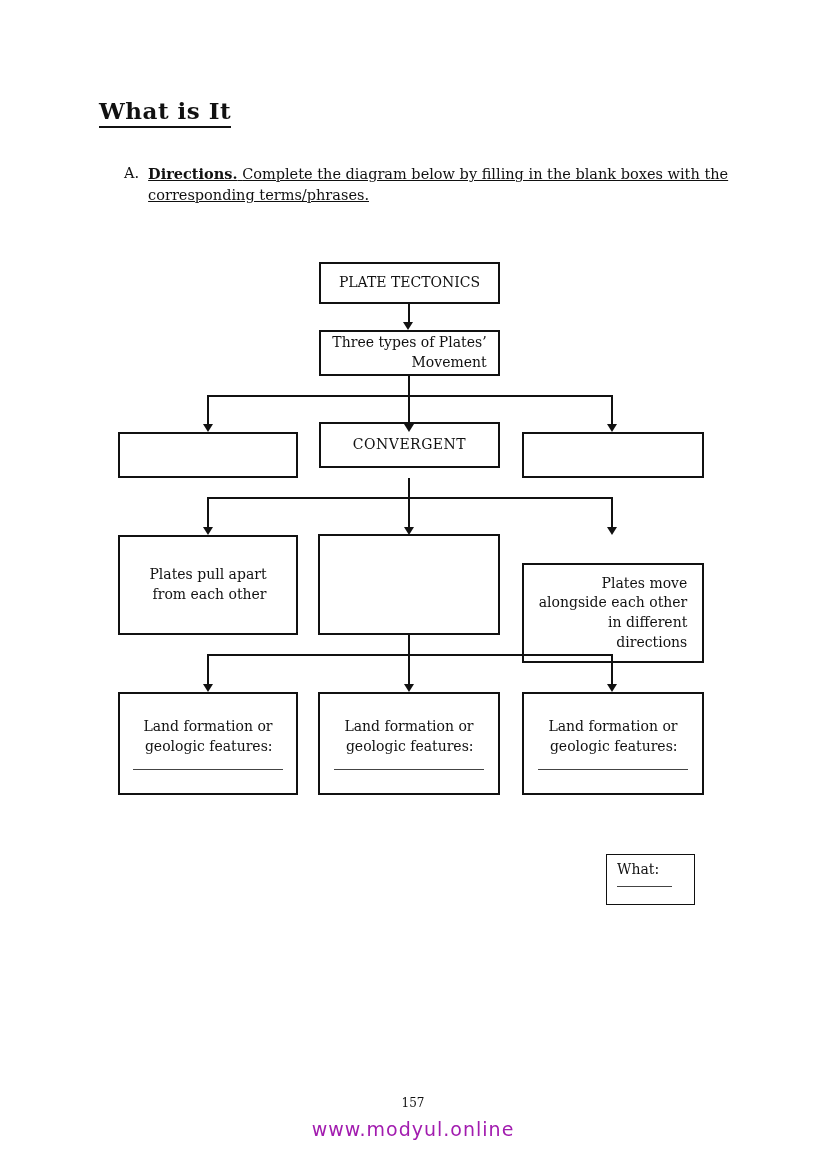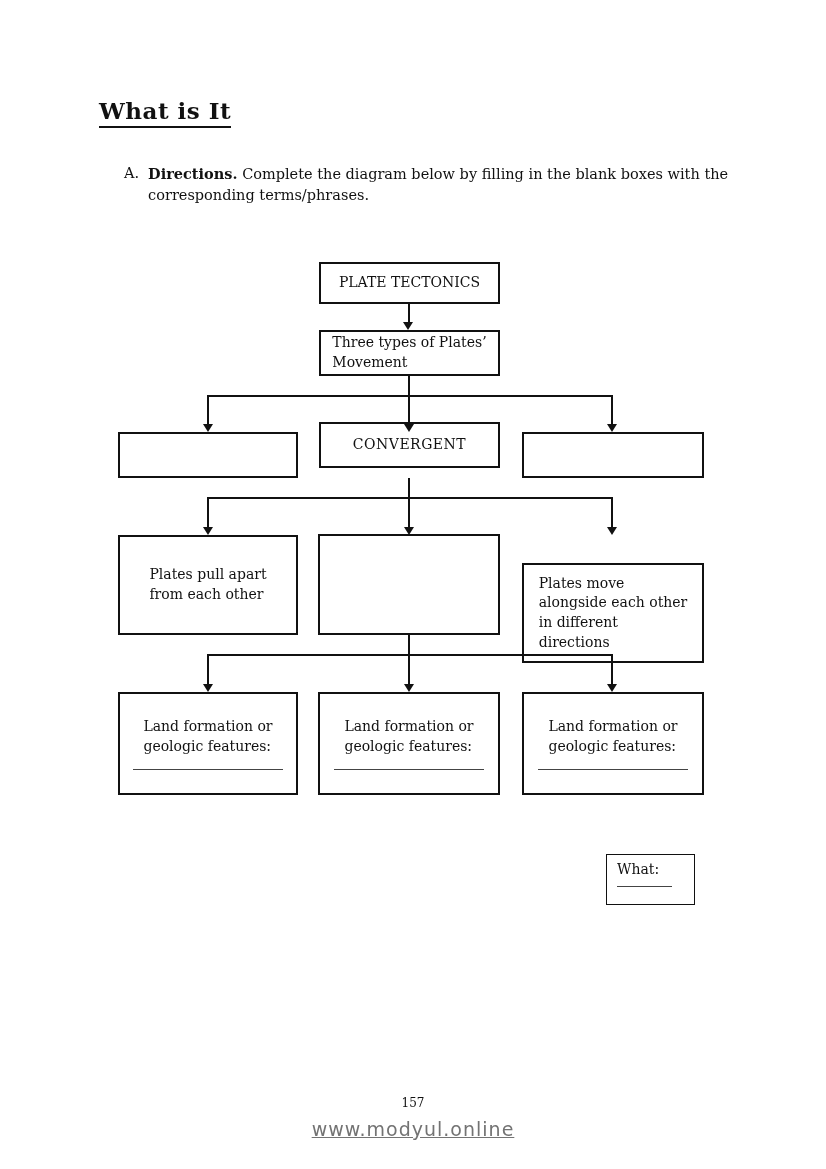--- a/index.html
+++ b/index.html
@@ -27,32 +27,32 @@
     position: absolute;
     left: 124px;
     top: 163px;
     width: 618px;
     font-size: 14.5px;
     line-height: 1.45;
     display: flex;
     align-items: flex-start;
   }
   .directions .marker { flex: 0 0 auto; margin-right: 9px; }
-  .directions .body { flex: 1 1 auto; }
+  .directions .body { flex: 1 1 auto; text-decoration: underline; }
 
   .box {
     position: absolute;
     box-sizing: border-box;
     border: 2.3px solid #111111;
     background: #ffffff;
     display: flex;
     flex-direction: column;
     align-items: center;
     justify-content: center;
-    text-align: left;
+    text-align: right;
     font-size: 14px;
     line-height: 1.4;
   }
   .box .label { white-space: pre-line; }
 
   .b-root   { left: 319px; top: 262px; width: 181px; height: 42px; }
   .b-l1     { left: 319px; top: 330px; width: 181px; height: 46px; }
   .b-t-left   { left: 118px; top: 432px; width: 180px; height: 46px; }
   .b-t-center { left: 319px; top: 422px; width: 181px; height: 46px; letter-spacing: 0.5px; }
   .b-t-right  { left: 522px; top: 432px; width: 182px; height: 46px; }
@@ -106,22 +106,21 @@
     font-size: 12px;
     color: #111111;
   }
   .watermark {
     position: absolute;
     left: 0; top: 1118px; width: 826px;
     text-align: center;
     font-family: "DejaVu Sans", sans-serif;
     font-size: 19px;
     letter-spacing: 1px;
-    color: #737373;
-    text-decoration: underline;
+    color: #a21caf;
   }
 </style>
 </head>
 <body>
 
 <div class="page">
 
   <div class="title">What is It</div>
 
   <div class="directions">

